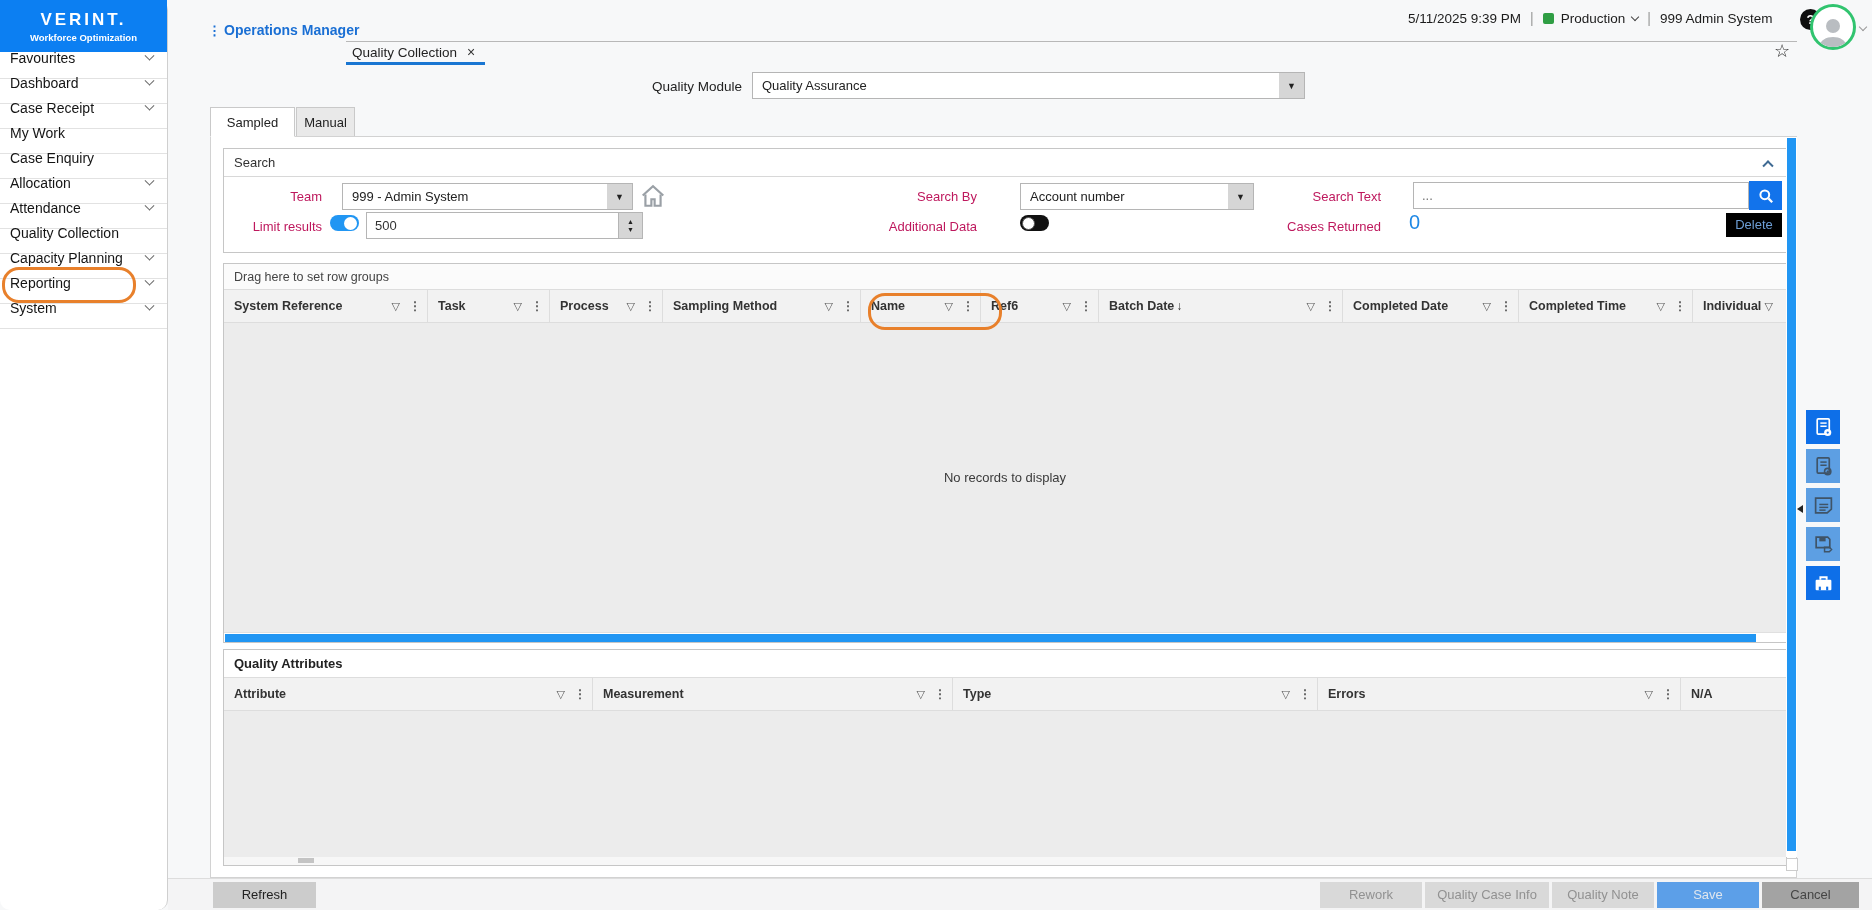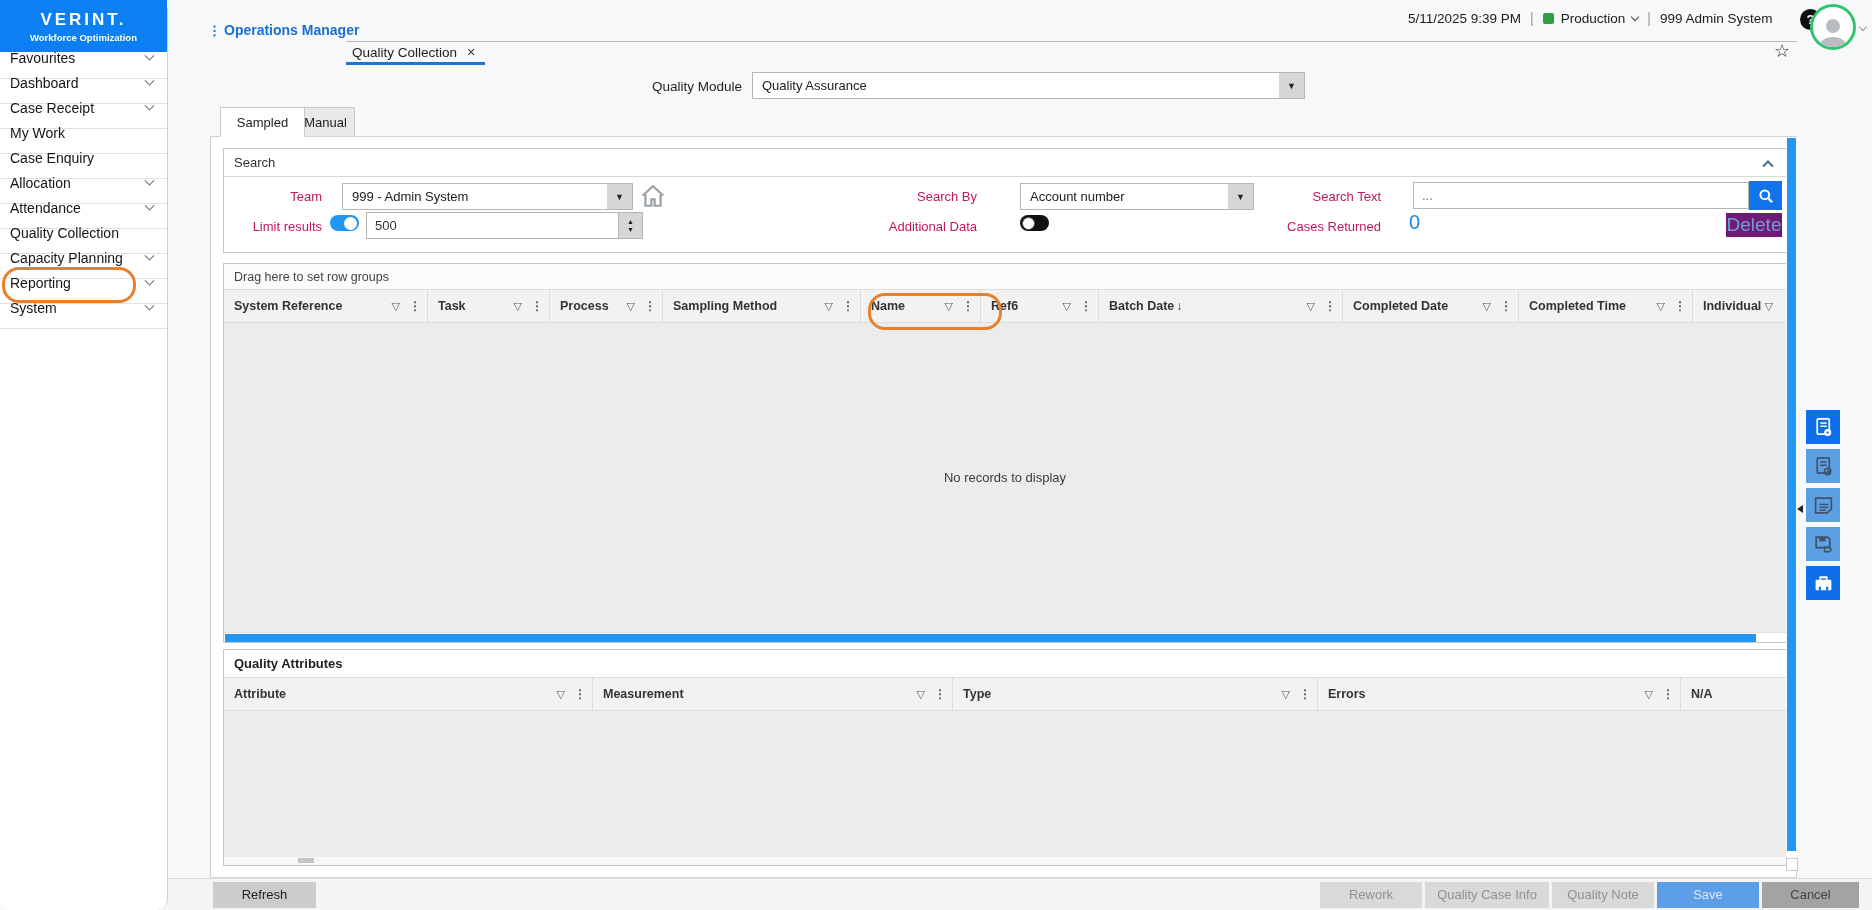--- a/index.html
+++ b/index.html
@@ -39,42 +39,42 @@
   
   .qm-label { position:absolute; left:652px; top:79px; font-size:13.5px; color:#222; }
   .qm-select { position:absolute; left:752px; top:72px; width:553px; }
 
   .select { display:flex; border:1px solid #b5b5b5; background:#fff; height:27px; align-items:center; }
   .select .val { flex:1; padding:0 9px; font-size:13px; color:#222; white-space:nowrap; overflow:hidden; }
   .select .dd { width:25px; align-self:stretch; background:#d6d6d6; display:flex; align-items:center; justify-content:center; font-size:9px; color:#222; cursor:pointer; }
 
   
   .subtab { position:absolute; top:107px; height:30px; display:flex; align-items:center; justify-content:center; font-size:13px; color:#222; border:1px solid #c9c9c9; cursor:pointer; }
-  .subtab.active { left:220px; width:85px; background:#fff; border-bottom:1px solid #fff; z-index:3; }
+  .subtab.active { left:210px; width:85px; background:#fff; border-bottom:1px solid #fff; z-index:3; }
   .subtab.inactive { left:296px; width:59px; background:#e9e9e9; }
 
   
   .panel { position:absolute; left:210px; top:136px; width:1587px; height:742px; background:#fff; border:1px solid #d2d2d2; }
 
   
   .search-box { position:absolute; left:12px; top:11px; width:1564px; height:105px; border:1px solid #c6c6c6; background:#fff; }
   .search-hd { height:28px; border-bottom:1px solid #d8d8d8; display:flex; align-items:center; justify-content:space-between; padding:0 14px 0 10px;gap:44px; }
   .search-hd .t { font-size:13px; color:#333; }
   .chev-up { width:8px; height:8px; border-right:2px solid #3f6a93; border-bottom:2px solid #3f6a93; transform:rotate(225deg) translate(-2px,-2px); cursor:pointer; }
   .f-label { position:absolute; font-size:13px; color:#be185d; text-align:right; white-space:nowrap; }
   .text-input { position:absolute; border:1px solid #b5b5b5; height:27px; font-family:"Liberation Sans", sans-serif; font-size:13px; padding:0 8px; color:#333; background:#fff; }
   .spin { position:absolute; width:24px; height:27px; background:#d6d6d6; border:1px solid #b5b5b5; border-left:none; display:flex; flex-direction:column; align-items:center; justify-content:center; color:#222; cursor:pointer; }
   .spin span { font-size:7px; line-height:8px; }
   .toggle { position:absolute; width:29px; height:16px; border-radius:9px; cursor:pointer; }
   .toggle .knob { position:absolute; top:1.5px; width:13px; height:13px; border-radius:50%; background:#fff; }
   .toggle.on { background:#2196f3; } .toggle.on .knob { right:2px; }
   .toggle.off { background:#111; } .toggle.off .knob { left:2px; border:1px solid #555; }
   .search-btn { position:absolute; width:33px; height:29px; background:#1273eb; display:flex; align-items:center; justify-content:center; cursor:pointer; border:none; }
   .cases-val { position:absolute; font-size:20px; color:#1e88e5; }
-  .delete-btn { position:absolute; width:56px; height:24px; background:#701a75; color:#6d9ed6; font-size:19px; border:none; text-align:center; line-height:24px; }
+  .delete-btn { position:absolute; width:56px; height:24px; background:#000000; color:#6d9ed6; font-size:13px; border:none; text-align:center; line-height:24px; }
   .home-ico { position:absolute; cursor:pointer; }
 
   
   .grid { position:absolute; left:12px; top:126px; width:1564px; border:1px solid #c6c6c6; }
   .drag-bar { height:26px; background:#fbfbfb; border-bottom:1px solid #ddd; font-size:12.5px; color:#444; display:flex; align-items:center; padding-left:10px; }
   .ghead { height:33px; background:#f2f2f2; border-bottom:1px solid #ddd; display:flex; overflow:hidden; }
   .gcol { display:flex; align-items:center; border-left:1px solid #ddd; padding:0 6px 0 10px; flex:none; cursor:pointer; }
   .gcol.first { border-left:none; }
   .gcol .lbl { font-weight:bold; font-size:12.5px; color:#333; flex:1; white-space:nowrap; overflow:hidden; }
   .gcol .sort { font-size:12px; color:#333; margin:0 8px 0 2px; }

